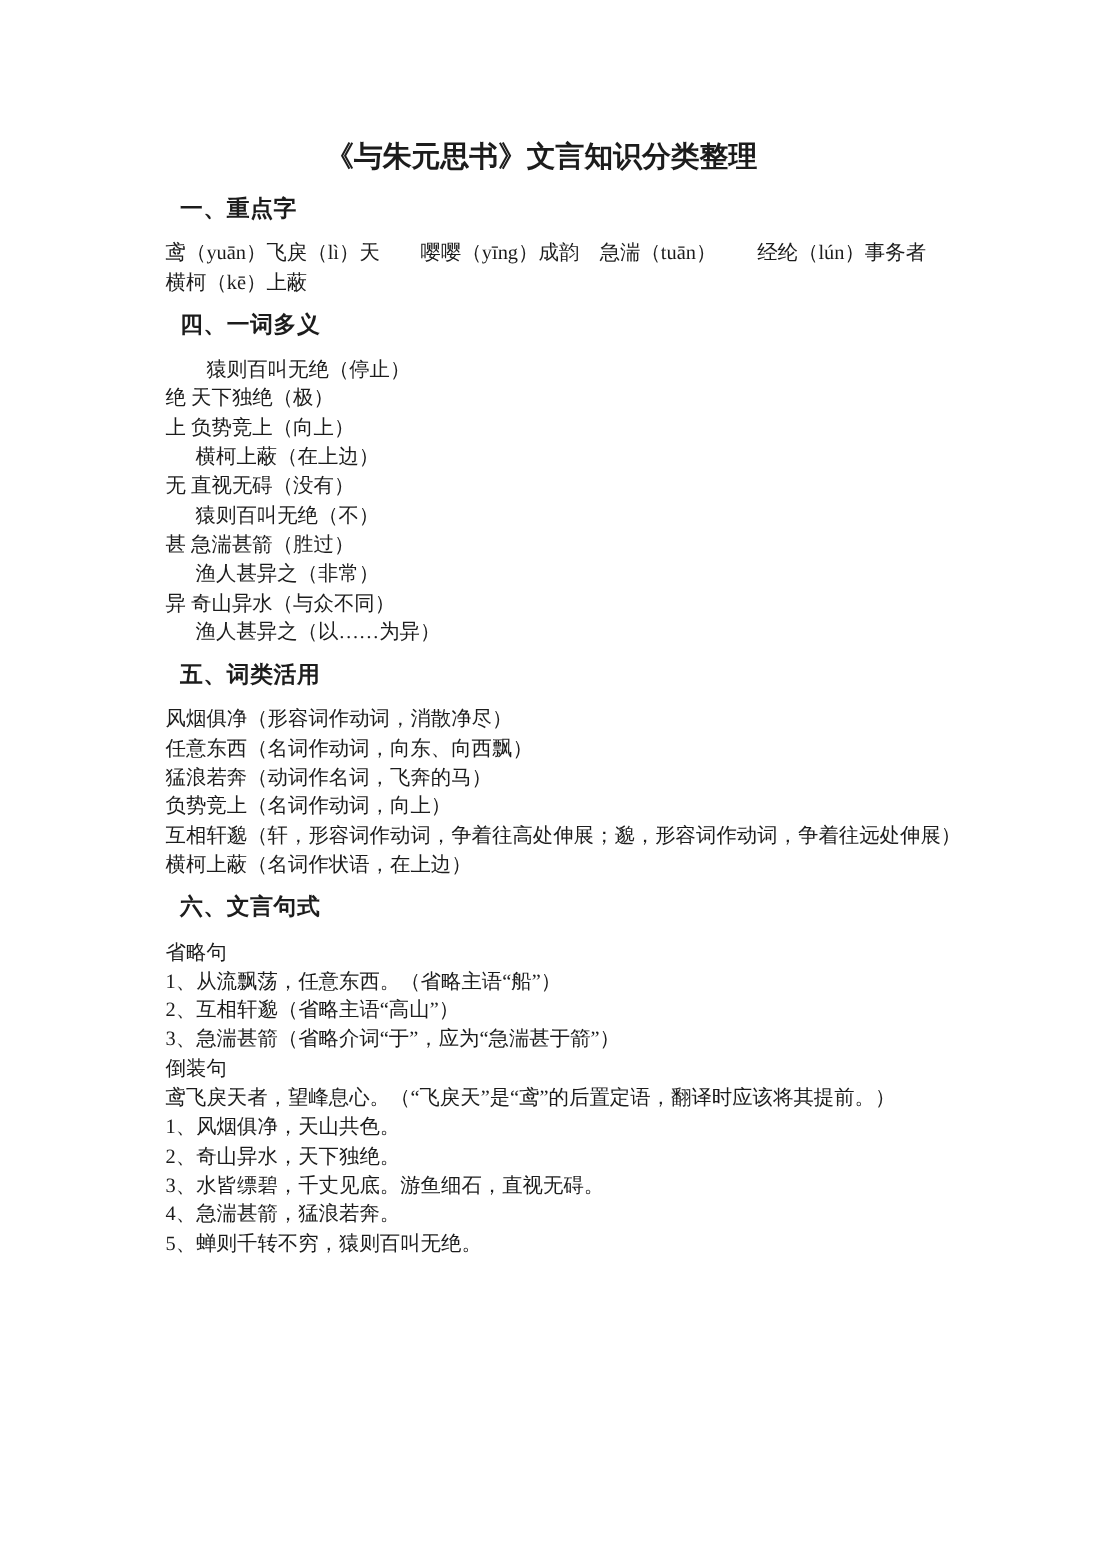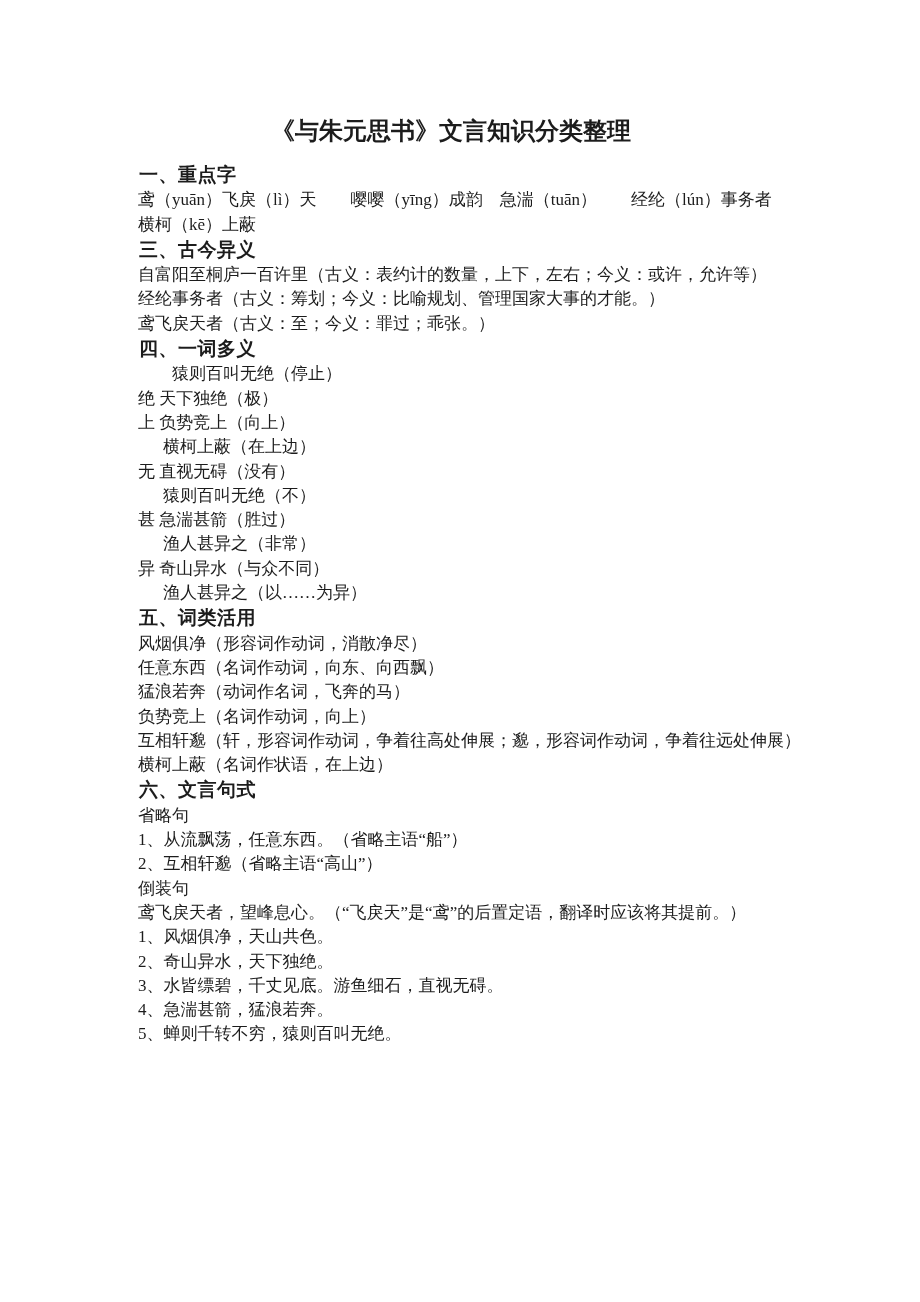--- a/index.html
+++ b/index.html
@@ -23,25 +23,25 @@
   .doc-title {
     font-family: "Liberation Serif", "DejaVu Serif", serif;
     font-size: 24px;
     font-weight: bold;
     line-height: 34px;
     text-align: center;
     margin: 0 72px 15px 0;
     white-space: nowrap;
   }
   h2.sec-h {
-    font-family: Liberation Sans, sans-serif;
+    font-family: Liberation Mono, monospace;
     font-size: 19px;
     font-weight: bold;
     line-height: 24.3px;
-    margin: 1px;
+    margin: 12px;
     letter-spacing: 0.5px;
   }
   p.line {
     font-size: 17px;
     line-height: 24.3px;
     margin: 0;
     white-space: pre-wrap;
   }
   .ind1 { padding-left: 25px; }
   .ind2 { padding-left: 34px; }
@@ -54,26 +54,20 @@
 
     <h1 class="doc-title">《与朱元思书》文言知识分类整理</h1>
 
     <section>
       <h2 class="sec-h">一、重点字</h2>
       <p class="line">鸢（yuān）飞戾（lì）天　　嘤嘤（yīng）成韵　急湍（tuān）　　经纶（lún）事务者</p>
       <p class="line">横柯（kē）上蔽</p>
     </section>
 
 
-    <section>
-      <h2 class="sec-h">三、古今异义</h2>
-      <p class="line">自富阳至桐庐一百许里（古义：表约计的数量，上下，左右；今义：或许，允许等）</p>
-      <p class="line">经纶事务者（古义：筹划；今义：比喻规划、管理国家大事的才能。）</p>
-      <p class="line">鸢飞戾天者（古义：至；今义：罪过；乖张。）</p>
-    </section>
 
     <section>
       <h2 class="sec-h">四、一词多义</h2>
       <p class="line ind2">猿则百叫无绝（停止）</p>
       <p class="line">绝 天下独绝（极）</p>
       <p class="line">上 负势竞上（向上）</p>
       <p class="line ind1">横柯上蔽（在上边）</p>
       <p class="line">无 直视无碍（没有）</p>
       <p class="line ind1">猿则百叫无绝（不）</p>
       <p class="line">甚 急湍甚箭（胜过）</p>
@@ -90,20 +84,21 @@
       <p class="line">负势竞上（名词作动词，向上）</p>
       <p class="line">互相轩邈（轩，形容词作动词，争着往高处伸展；邈，形容词作动词，争着往远处伸展）</p>
       <p class="line">横柯上蔽（名词作状语，在上边）</p>
     </section>
 
     <section>
       <h2 class="sec-h">六、文言句式</h2>
       <p class="line">省略句</p>
       <p class="line">1、从流飘荡，任意东西。（省略主语“船”）</p>
       <p class="line">2、互相轩邈（省略主语“高山”）</p>
+      <p class="line">3、急湍甚箭（省略介词“于”，应为“急湍甚于箭”）</p>
       <p class="line">倒装句</p>
       <p class="line">鸢飞戾天者，望峰息心。（“飞戾天”是“鸢”的后置定语，翻译时应该将其提前。）</p>
     </section>
 
     <section>
       <p class="line">1、风烟俱净，天山共色。</p>
       <p class="line">2、奇山异水，天下独绝。</p>
       <p class="line">3、水皆缥碧，千丈见底。游鱼细石，直视无碍。</p>
       <p class="line">4、急湍甚箭，猛浪若奔。</p>
       <p class="line">5、蝉则千转不穷，猿则百叫无绝。</p>

